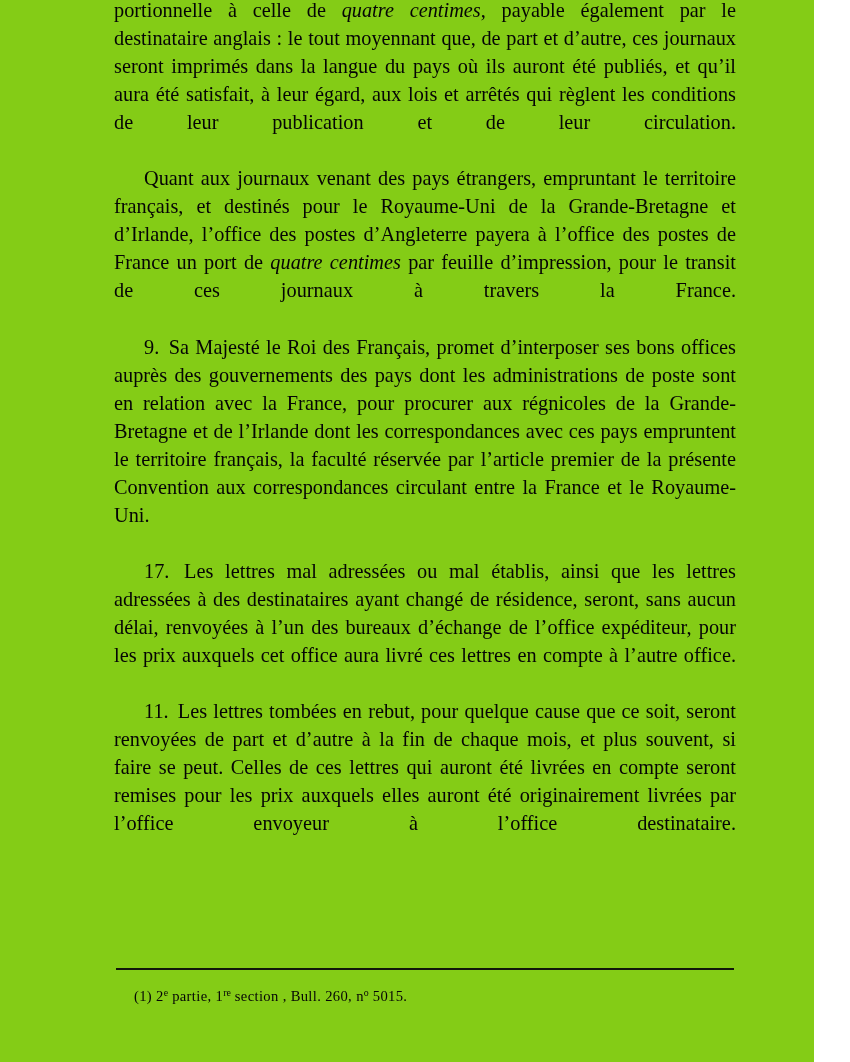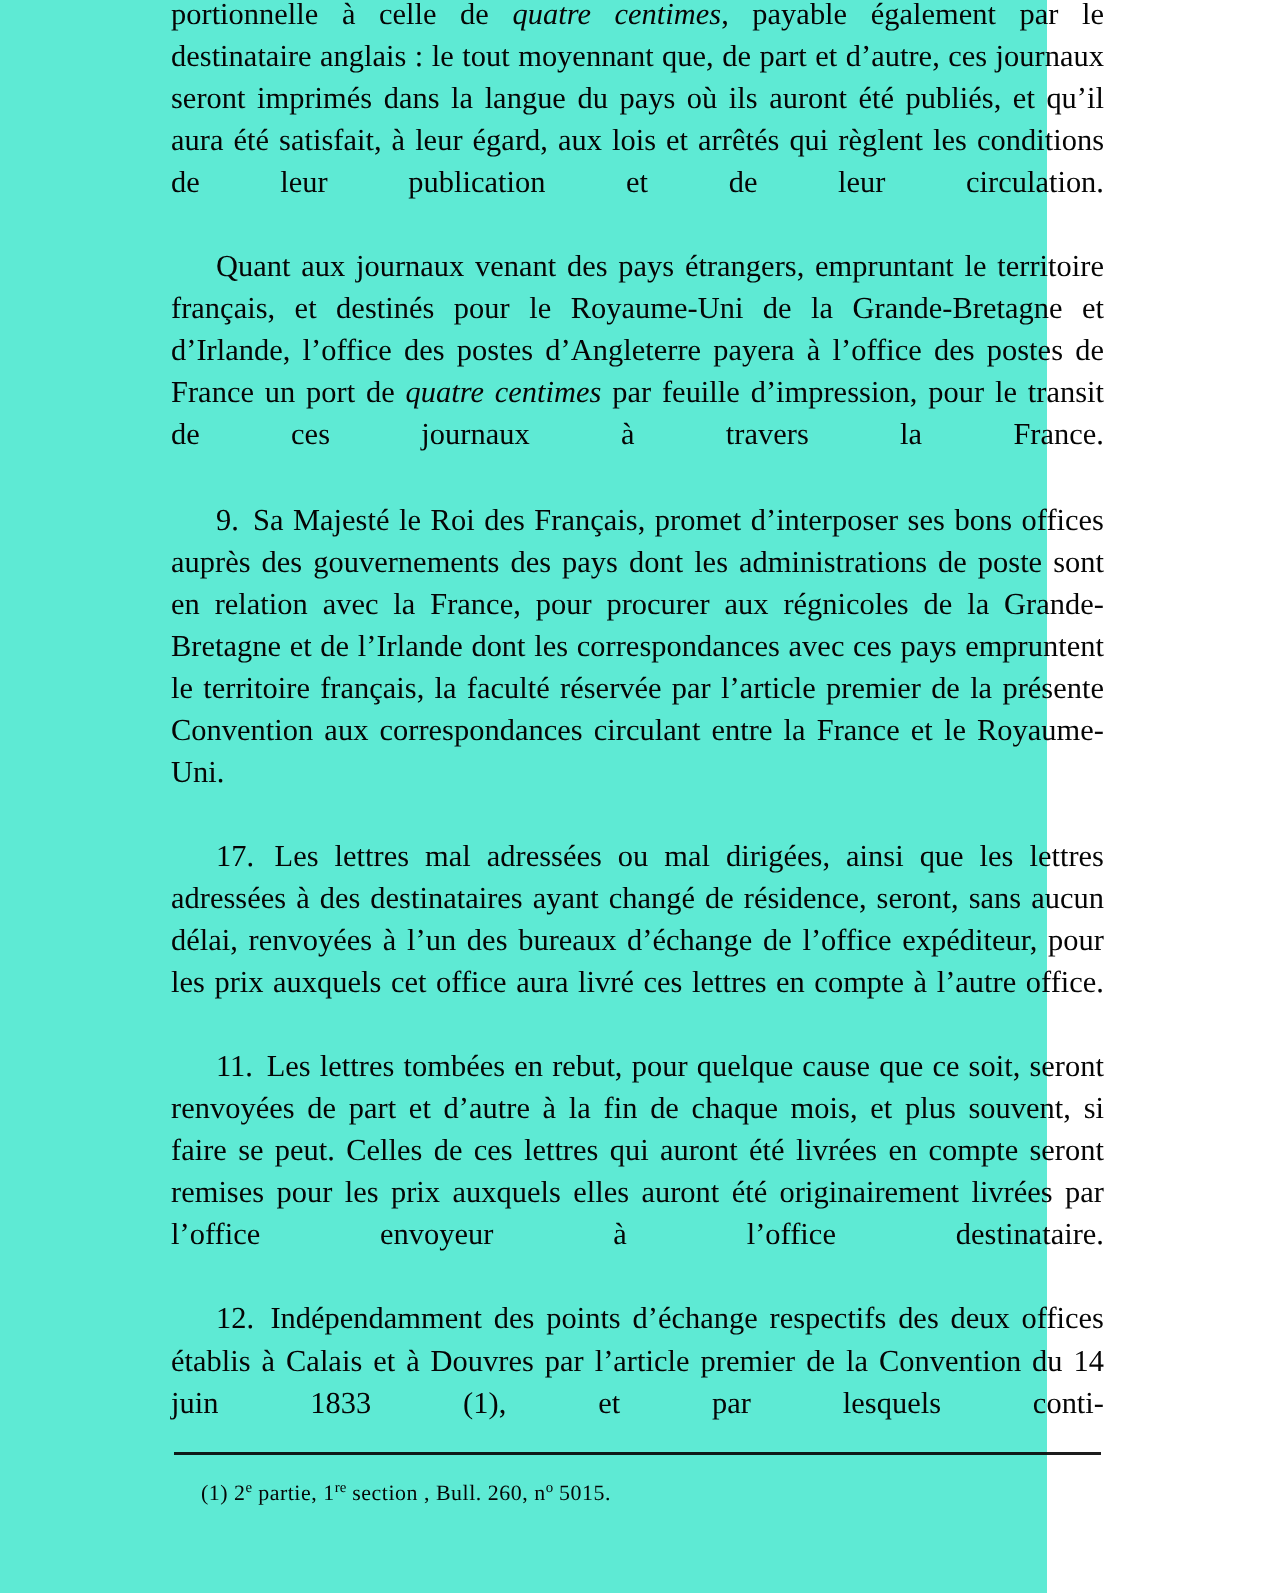--- a/index.html
+++ b/index.html
@@ -15,23 +15,23 @@
     overflow: hidden;
     font-family: "Liberation Serif", "DejaVu Serif", serif;
     color: #000000;
     -webkit-font-smoothing: antialiased;
   }
 
   #page {
     position: absolute;
     left: 0;
     top: 0;
-    width: 698px;
+    width: 814px;
     height: 1062px;
-    background: #5eead4;
+    background: #84cc16;
   }
 
   #text-column {
     position: absolute;
     left: 114px;
     top: -4px;
     width: 622px;
   }
 
   
@@ -106,23 +106,22 @@
 </style>
 </head>
 <body>
 
 <div id="page">
 
   <div id="text-column">
       <p class="para continuation"><span>portionnelle à celle de </span><span class="ital">quatre centimes</span><span>, payable également par le destinataire anglais : le tout moyennant que, de part et d’autre, ces journaux seront imprimés dans la langue du pays où ils auront été publiés, et qu’il aura été satisfait, à leur égard, aux lois et arrêtés qui règlent les conditions de leur publication et de leur circulation.</span></p>
       <p class="para"><span>Quant aux journaux venant des pays étrangers, empruntant le territoire français, et destinés pour le Royaume-Uni de la Grande-Bretagne et d’Irlande, l’office des postes d’Angleterre payera à l’office des postes de France un port de </span><span class="ital">quatre centimes</span><span> par feuille d’impression, pour le transit de ces journaux à travers la France.</span></p>
       <p class="para"><span class="artnum">9.</span> <span>Sa Majesté le Roi des Français, promet d’interposer ses bons offices auprès des gouvernements des pays dont les administrations de poste sont en relation avec la France, pour procurer aux régnicoles de la Grande-Bretagne et de l’Irlande dont les correspondances avec ces pays empruntent le territoire français, la faculté réservée par l’article premier de la présente Convention aux correspondances circulant entre la France et le Royaume-Uni.</span></p>
-      <p class="para"><span class="artnum">17.</span> <span>Les lettres mal adressées ou mal dirigées, ainsi que les lettres adressées à des destinataires ayant changé de résidence, seront, sans aucun délai, renvoyées à l’un des bureaux d’échange de l’office expéditeur, pour les prix auxquels cet office aura livré ces lettres en compte à l’autre office.</span></p>
+      <p class="para"><span class="artnum">17.</span> <span>Les lettres mal adressées ou mal établis, ainsi que les lettres adressées à des destinataires ayant changé de résidence, seront, sans aucun délai, renvoyées à l’un des bureaux d’échange de l’office expéditeur, pour les prix auxquels cet office aura livré ces lettres en compte à l’autre office.</span></p>
       <p class="para"><span class="artnum">11.</span> <span>Les lettres tombées en rebut, pour quelque cause que ce soit, seront renvoyées de part et d’autre à la fin de chaque mois, et plus souvent, si faire se peut. Celles de ces lettres qui auront été livrées en compte seront remises pour les prix auxquels elles auront été originairement livrées par l’office envoyeur à l’office destinataire.</span></p>
-      <p class="para"><span class="artnum">12.</span> <span>Indépendamment des points d’échange respectifs des deux offices établis à Calais et à Douvres par l’article premier de la Convention du 14 juin 1833 (1), et par lesquels conti-</span></p>
     </div>
 
   <div id="footnote-area">
     <hr id="footnote-rule">
     <div id="footnote-text">
       <span class="fn-seg">(1)</span><span class="fn-seg"><span>2</span><sup>e</sup></span><span class="fn-seg">partie,</span><span class="fn-seg"><span>1</span><sup>re</sup></span><span class="fn-seg">section</span><span class="fn-seg">,</span><span class="fn-seg">Bull.</span><span class="fn-seg">260,</span><span class="fn-seg"><span>n</span><sup>o</sup></span><span class="fn-seg">5015.</span>
     </div>
   </div>
 
 </div>

